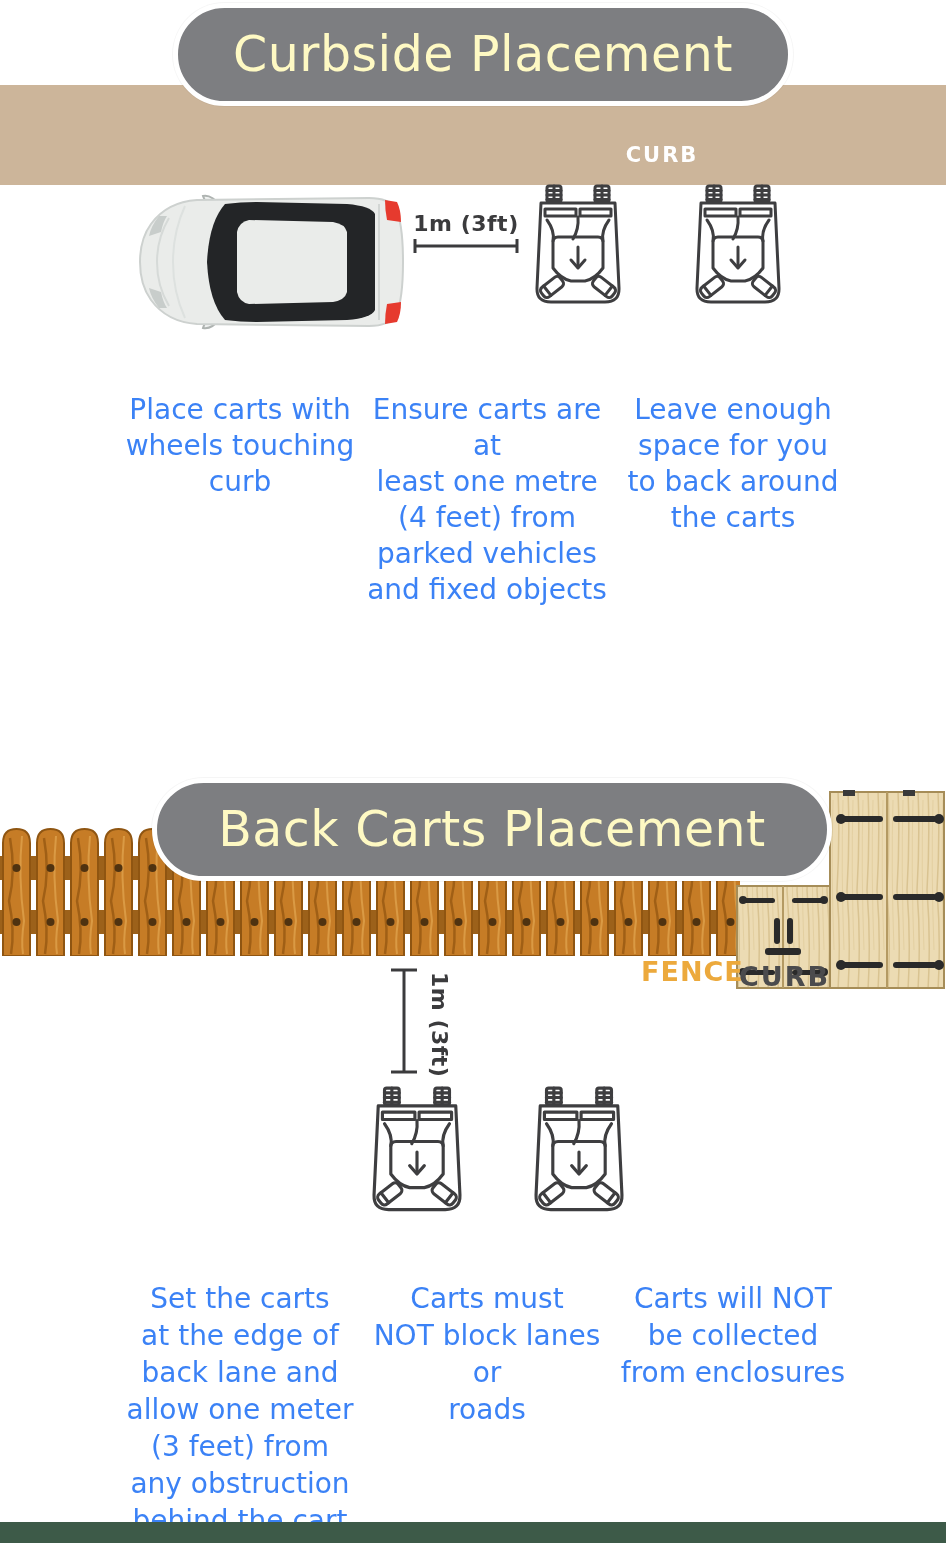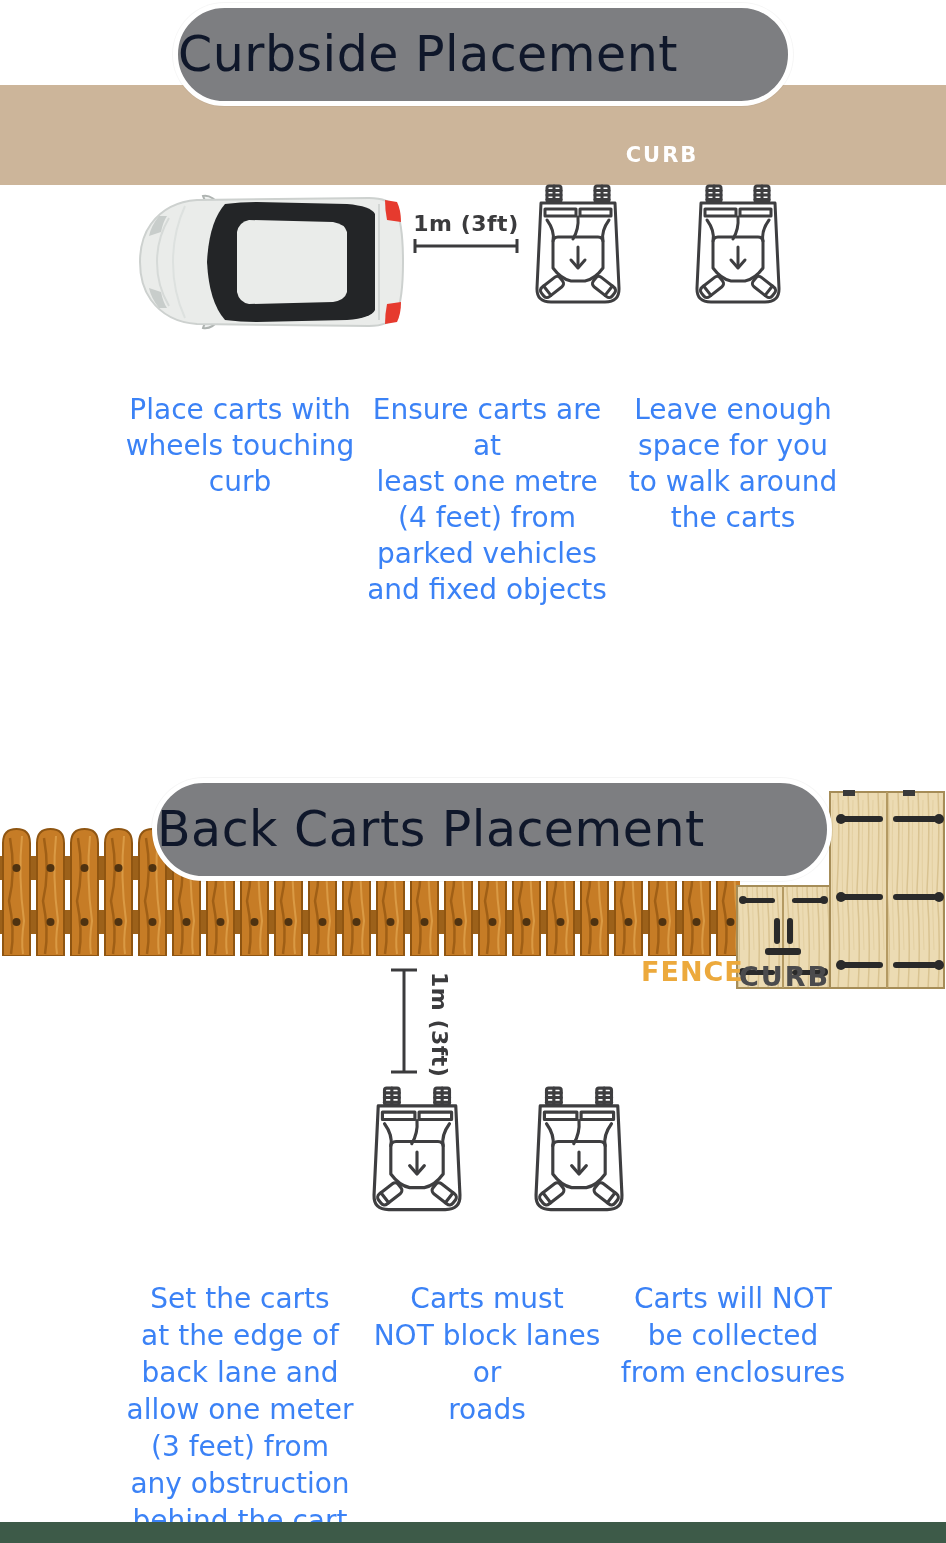--- a/index.html
+++ b/index.html
@@ -4,22 +4,22 @@
 <style>
   html,body { margin:0; padding:0; background:#ffffff; }
   .canvas {
     position:relative; width:946px; height:1543px; background:#ffffff;
     overflow:hidden; font-family:"DejaVu Sans", sans-serif;
   }
   
   .pill {
     position:absolute; box-sizing:border-box;
     background:#7d7e81; border:5px solid #ffffff; border-radius:60px;
-    display:flex; align-items:center; 
-    color:#0f172a; font-size:49px; font-weight:500; letter-spacing:0.5px;
+    display:flex; align-items:center; justify-content:center;
+    color:#fef9c3; font-size:49px; font-weight:500; letter-spacing:0.5px;
     box-shadow:0 0 0 1px rgba(0,0,0,0.04);
     z-index:3;
   }
   .pill1 { left:173px; top:3px;   width:620px; height:103px; }
   .pill2 { left:152px; top:778px; width:680px; height:103px; }
 
   
   .curb-band { position:absolute; left:0; top:85px; width:946px; height:100px; background:#ccb59a; z-index:1; }
   .curb-label {
     position:absolute; left:602px; top:58px; width:120px; text-align:center;
@@ -158,21 +158,21 @@
     <div class="note row1 col1">Place carts with
 wheels touching
 curb</div>
     <div class="note row1 col2">Ensure carts are at
 least one metre
 (4 feet) from
 parked vehicles
 and fixed objects</div>
     <div class="note row1 col3">Leave enough
 space for you
-to walk around
+to back around
 the carts</div>
   </section>
 
   <section>
 
     <svg class="fence" viewBox="0 0 740 130" preserveAspectRatio="none">
       <rect x="0" y="30" width="740" height="24" fill="#9c611a"></rect>
       <rect x="0" y="84" width="740" height="24" fill="#9c611a"></rect>
       <defs>
         <pattern id="plank" width="34" height="130" patternUnits="userSpaceOnUse">

